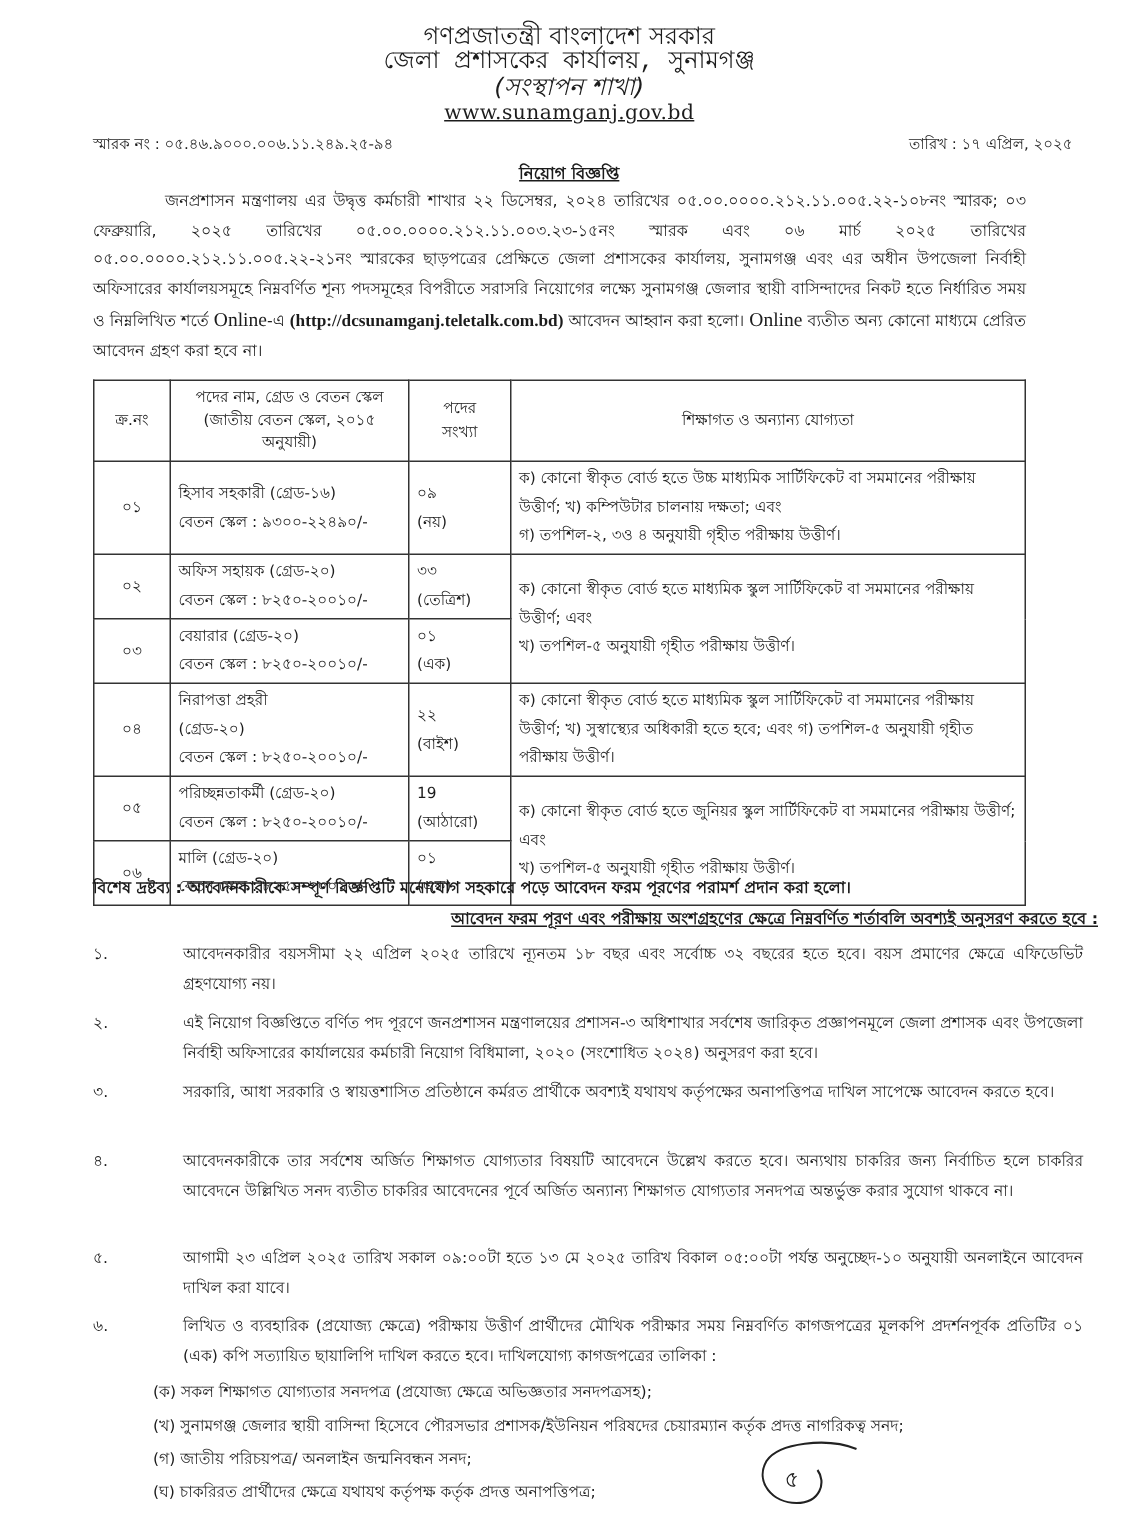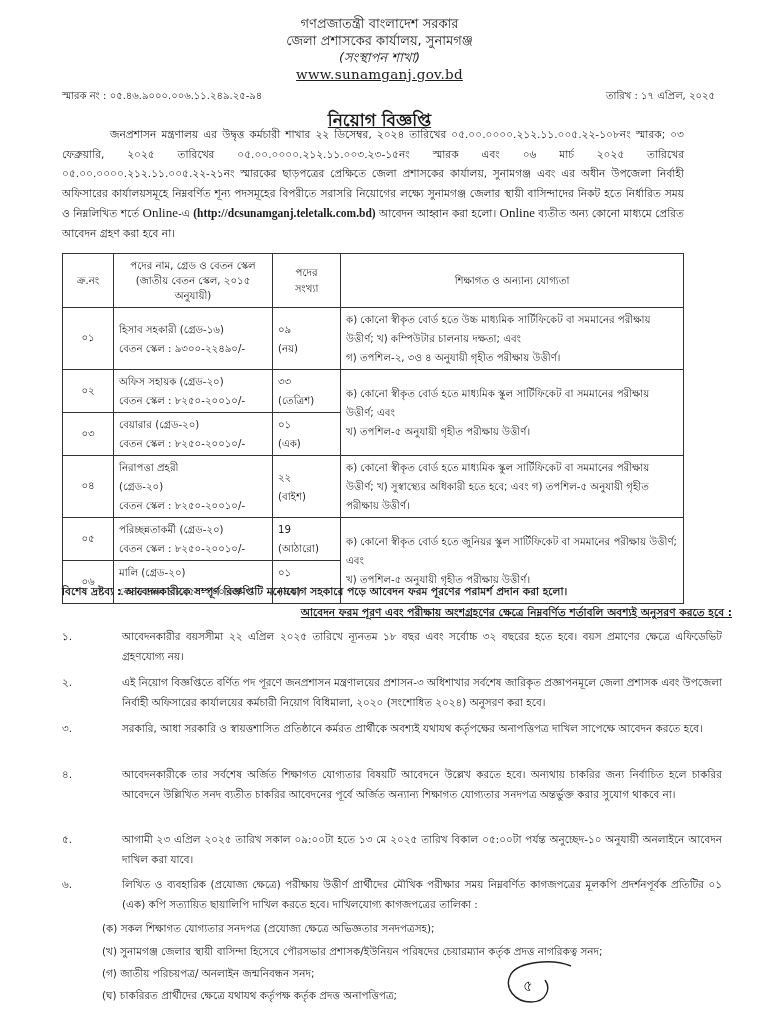--- a/index.html
+++ b/index.html
@@ -1,20 +1,20 @@
 <!DOCTYPE html>
 <html><head>
 <meta charset="utf-8">
 <style>
   html, body { margin:0; padding:0; }
   body { width:759px; height:1024px; background:#ffffff; position:relative; overflow:hidden;
          font-family:"DejaVu Sans", sans-serif; color:#1c1c1c; }
   .abs { position:absolute; }
   .center { text-align:center; }
-  .hdr { left:0; width:759px; font-size:13px; line-height:16px; }
+  .hdr { left:0; width:759px; font-size:16px; line-height:16px; }
   .url { font-family:"DejaVu Serif", serif; font-size:13.5px; text-decoration:underline; letter-spacing:0.3px; }
   .small { font-size:10px; }
   .para { font-size:10.6px; line-height:19.6px; text-align:justify; }
   .serif-latin { font-family:"Liberation Serif", serif; font-size:13px; }
   table.posts { position:absolute; left:62px; top:253px; width:622px; border-collapse:collapse; font-size:10.2px; }
   table.posts td, table.posts th { border:1px solid #333; padding:2px 5px; vertical-align:middle; font-weight:normal; }
   table.posts th { text-align:center; line-height:15px; }
   .c1 { width:40px; text-align:center; }
   .c2 { width:148px; line-height:19px; }
   .c3 { width:47px; text-align:left; line-height:19px; }
@@ -25,30 +25,30 @@
   .item { position:absolute; left:62px; width:660px; font-size:10.4px; line-height:20px; }
   .item .num { position:absolute; left:0; top:0; width:30px; }
   .item .txt { margin-left:60px; text-align:justify; }
   .sub { position:absolute; left:102px; font-size:10.4px; line-height:20px;text-align:right; }
   .sig { position:absolute; left:501px; top:960px; width:74px; height:48px; }
 </style>
 </head>
 <body>
 
 <div class="abs hdr center" style="top:16px;">গণপ্রজাতন্ত্রী বাংলাদেশ সরকার</div>
-<div class="abs hdr center" style="top:33px;">জেলা প্রশাসকের কার্যালয়, সুনামগঞ্জ</div>
+<div class="abs hdr center" style="top:33px;font-family:Liberation Mono, monospace;">জেলা প্রশাসকের কার্যালয়, সুনামগঞ্জ</div>
 <div class="abs hdr center" style="top:50px;font-style:italic;">(সংস্থাপন শাখা)</div>
 <div class="abs center" style="left:0;width:759px;top:64px;">
   <span class="url">www.sunamganj.gov.bd</span>
 </div>
 
 <div class="abs small" style="left:62px;top:88px;">স্মারক নং : ০৫.৪৬.৯০০০.০০৬.১১.২৪৯.২৫-৯৪</div>
 <div class="abs small" style="left:606px;top:88px;">তারিখ : ১৭ এপ্রিল, ২০২৫</div>
 
-<div class="abs center" style="left:0;width:759px;top:107px;font-size:17px;font-weight:bold;text-decoration:underline;">নিয়োগ বিজ্ঞপ্তি</div>
+<div class="abs center" style="left:0;width:759px;top:107px;font-size:11px;font-weight:bold;text-decoration:underline;">নিয়োগ বিজ্ঞপ্তি</div>
 
 <div class="abs para" style="left:62px;top:125px;width:622px;text-indent:48px;">
   <span>জনপ্রশাসন মন্ত্রণালয় এর উদ্বৃত্ত কর্মচারী শাখার ২২ ডিসেম্বর, ২০২৪ তারিখের ০৫.০০.০০০০.২১২.১১.০০৫.২২-১০৮নং স্মারক; ০৩ ফেব্রুয়ারি, ২০২৫ তারিখের ০৫.০০.০০০০.২১২.১১.০০৩.২৩-১৫নং স্মারক এবং ০৬ মার্চ ২০২৫ তারিখের ০৫.০০.০০০০.২১২.১১.০০৫.২২-২১নং স্মারকের ছাড়পত্রের প্রেক্ষিতে জেলা প্রশাসকের কার্যালয়, সুনামগঞ্জ এবং এর অধীন উপজেলা নির্বাহী অফিসারের কার্যালয়সমূহে নিম্নবর্ণিত শূন্য পদসমূহের বিপরীতে সরাসরি নিয়োগের লক্ষ্যে সুনামগঞ্জ জেলার স্থায়ী বাসিন্দাদের নিকট হতে নির্ধারিত সময় ও নিম্নলিখিত শর্তে </span><span class="serif-latin">Online</span><span>-এ </span><span class="serif-latin bold" style="font-size:11.5px;">(http://dcsunamganj.teletalk.com.bd)</span><span> আবেদন আহ্বান করা হলো। </span><span class="serif-latin">Online</span><span> ব্যতীত অন্য কোনো মাধ্যমে প্রেরিত আবেদন গ্রহণ করা হবে না।</span>
 </div>
 
 <table class="posts">
   <tbody>
       <tr style="height:54px;">
     <th class="c1">ক্র.নং</th>
     <th class="c2" style="text-align:center;line-height:15px;">পদের নাম, গ্রেড ও বেতন স্কেল (জাতীয় বেতন স্কেল, ২০১৫ অনুযায়ী)</th>

